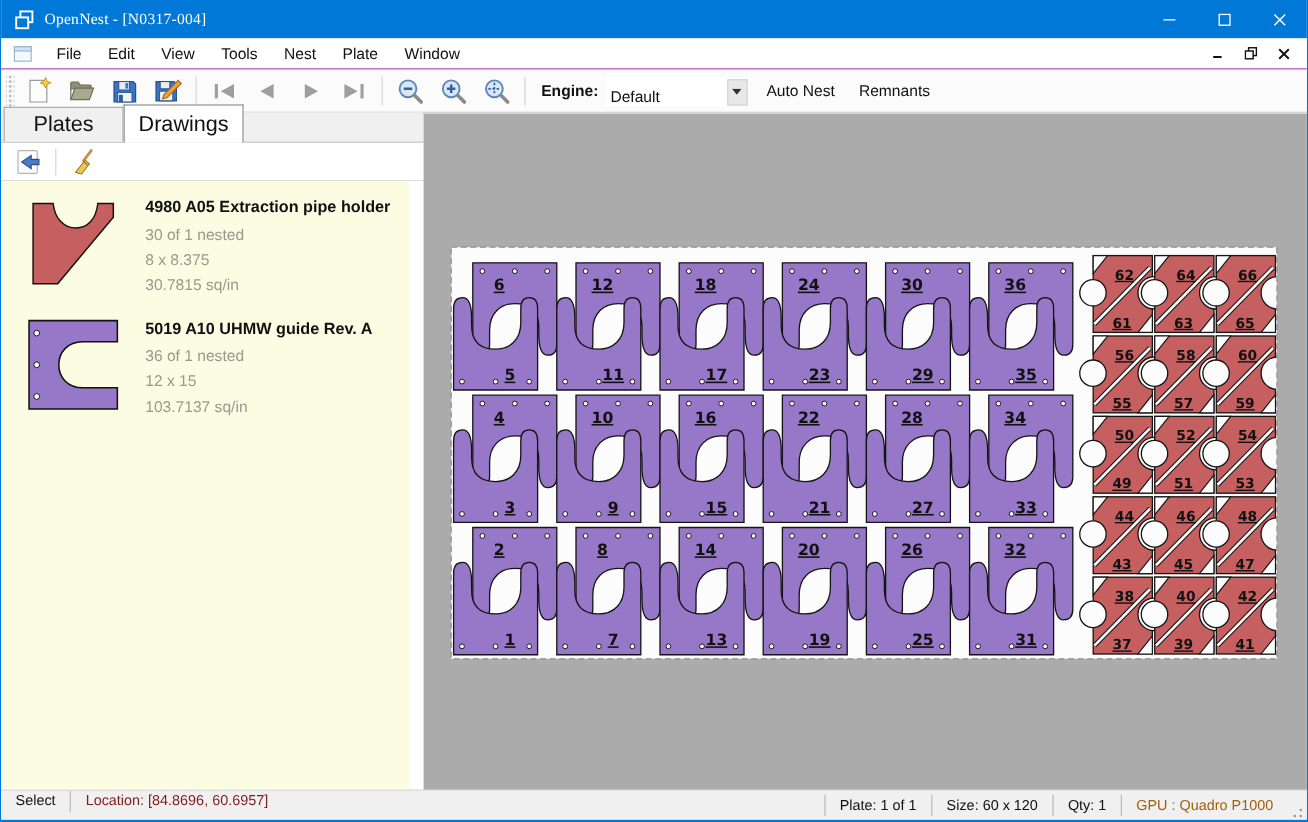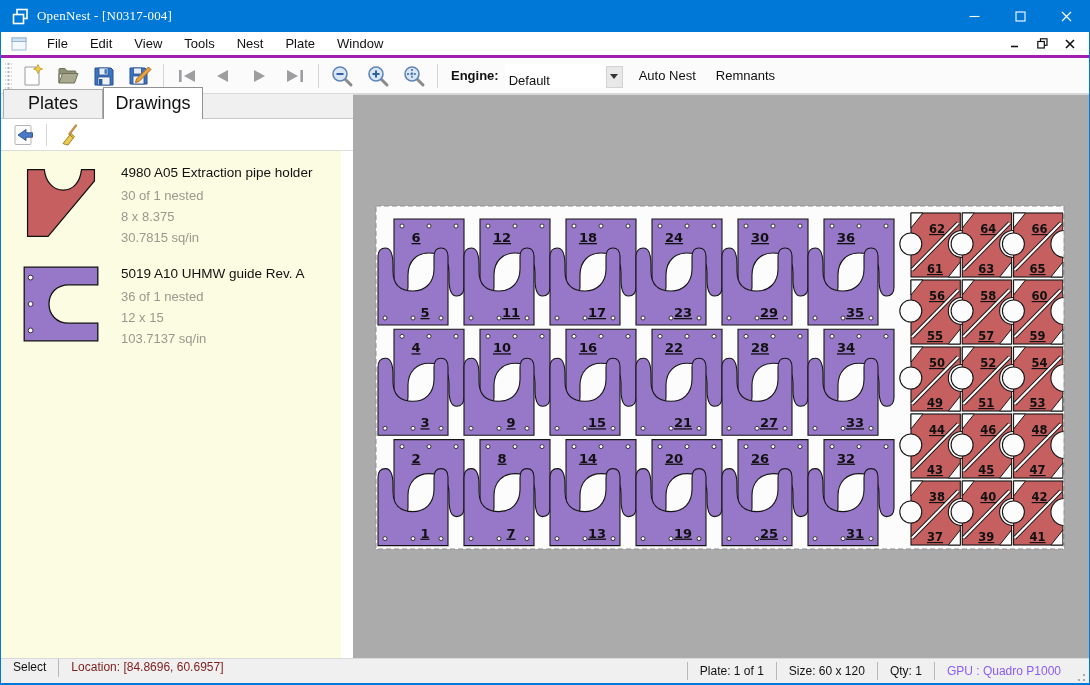--- a/index.html
+++ b/index.html
@@ -10,21 +10,21 @@
 
   
   .titlebar { height:32px; background:#0078D7; color:#fff; display:flex; align-items:center; flex:0 0 32px;font-family:Liberation Serif, serif; }
   .title-icon { width:17px; height:17px; margin:0 8px 0 11px; }
   .title-text { font-size:13px; letter-spacing:.2px; }
   .title-btns { margin-left:auto; display:flex; height:100%; }
   .tbtn { width:46px; height:100%; display:flex; align-items:center; justify-content:center; }
   .tbtn svg { display:block; }
 
   
-  .menubar { height:26px; background:#fff; display:flex; align-items:center; flex:0 0 26px; border-bottom:3px solid #a21caf; }
+  .menubar { height:26px; background:#fff; display:flex; align-items:center; flex:0 0 26px; border-bottom:1px solid #a21caf; }
   .mdi-doc-icon { width:16px; height:14px; margin:0 9px 0 10px; }
   .menu-item { padding:4px 11px; cursor:default; }
   .mdi-btns { margin-left:auto; display:flex; align-items:center; gap:14px; padding-right:12px; }
   .mdi-btn { width:14px; height:14px; display:flex; align-items:center; justify-content:center; }
 
   
   .toolbar { height:36px; background:#fbfbfb; border-bottom:1px solid #d9d9d9; display:flex; align-items:center; flex:0 0 36px; padding-left:2px; }
   .grip { width:7px; height:26px; margin:0 2px;
           background-image:radial-gradient(circle, #b5b5b5 1px, transparent 1.2px);
           background-size:4px 4px; background-position:center; }
@@ -43,34 +43,34 @@
   .tab { width:100px; text-align:center; border:1px solid #acacac; border-bottom:none; background:#f0f0f0; padding:3px 0 4px; font-size:18px; position:relative; }
   .tab.active { background:#fff; border-color:#919191; padding:5px 0 5px; margin-bottom:-1px; z-index:2; }
   .side-toolbar { height:32px; display:flex; align-items:center; gap:4px; padding-left:8px; border-bottom:1px solid #dcdcdc; background:#fff; }
   .side-btn { width:30px; height:26px; display:flex; align-items:center; justify-content:center; border-radius:2px; }
   .side-sep { width:1px; height:22px; background:#d5d5d5; margin:0 3px; }
   .list-wrap { flex:1; background:#fff; padding-right:12px; min-height:0; }
   .drawing-list { background:#fcfce2; height:100%; padding-top:4px; }
   .drawing-item { display:flex; gap:14px; padding:8px 6px 8px 14px; }
   .thumb { flex:0 0 92px; display:flex; align-items:flex-start; justify-content:center; }
   .d-info { padding-top:2px; }
-  .d-title { font-weight:normal; font-size:13.5px; margin-bottom:5px; }
+  .d-title { font-weight:bold; font-size:13.5px; margin-bottom:5px; }
   .d-line { color:#99998f; font-size:13px; line-height:21px; }
 
   .canvas { flex:1; position:relative; background:#ababab; border-top:1px solid #d7d7d7; }
   .canvas svg { position:absolute; inset:0; }
   .plbl { font-family:"DejaVu Sans",sans-serif; font-size:13px; font-weight:bold; text-decoration:underline; fill:#111; }
   .rlbl { font-family:"DejaVu Sans",sans-serif; font-size:11.5px; font-weight:bold; text-decoration:underline; fill:#111; }
 
   
   .statusbar { height:25px; flex:0 0 25px; background:#f0f0f0; border-top:1px solid #d9d9d9; display:flex; align-items:flex-start; font-size:12px; }
   .st-cell { padding:0 12px; display:flex; align-items:center; height:16px; }
   .st-sep { width:1px; height:18px; background:#b9b9b9; }
   .st-loc { color:#7f1d1d; }
-  .st-gpu { color:#8b5cf6; }
+  .st-gpu { color:#a16207; }
   .st-right { margin-left:auto; display:flex; align-items:center; height:100%; }
   .grip-corner { width:14px; height:18px; margin-right:2px; align-self:flex-end; }
 </style>
 </head>
 <body>
 
 <div class="window">
 
   <div class="titlebar">
     <svg class="title-icon" viewBox="0 0 17 17">

